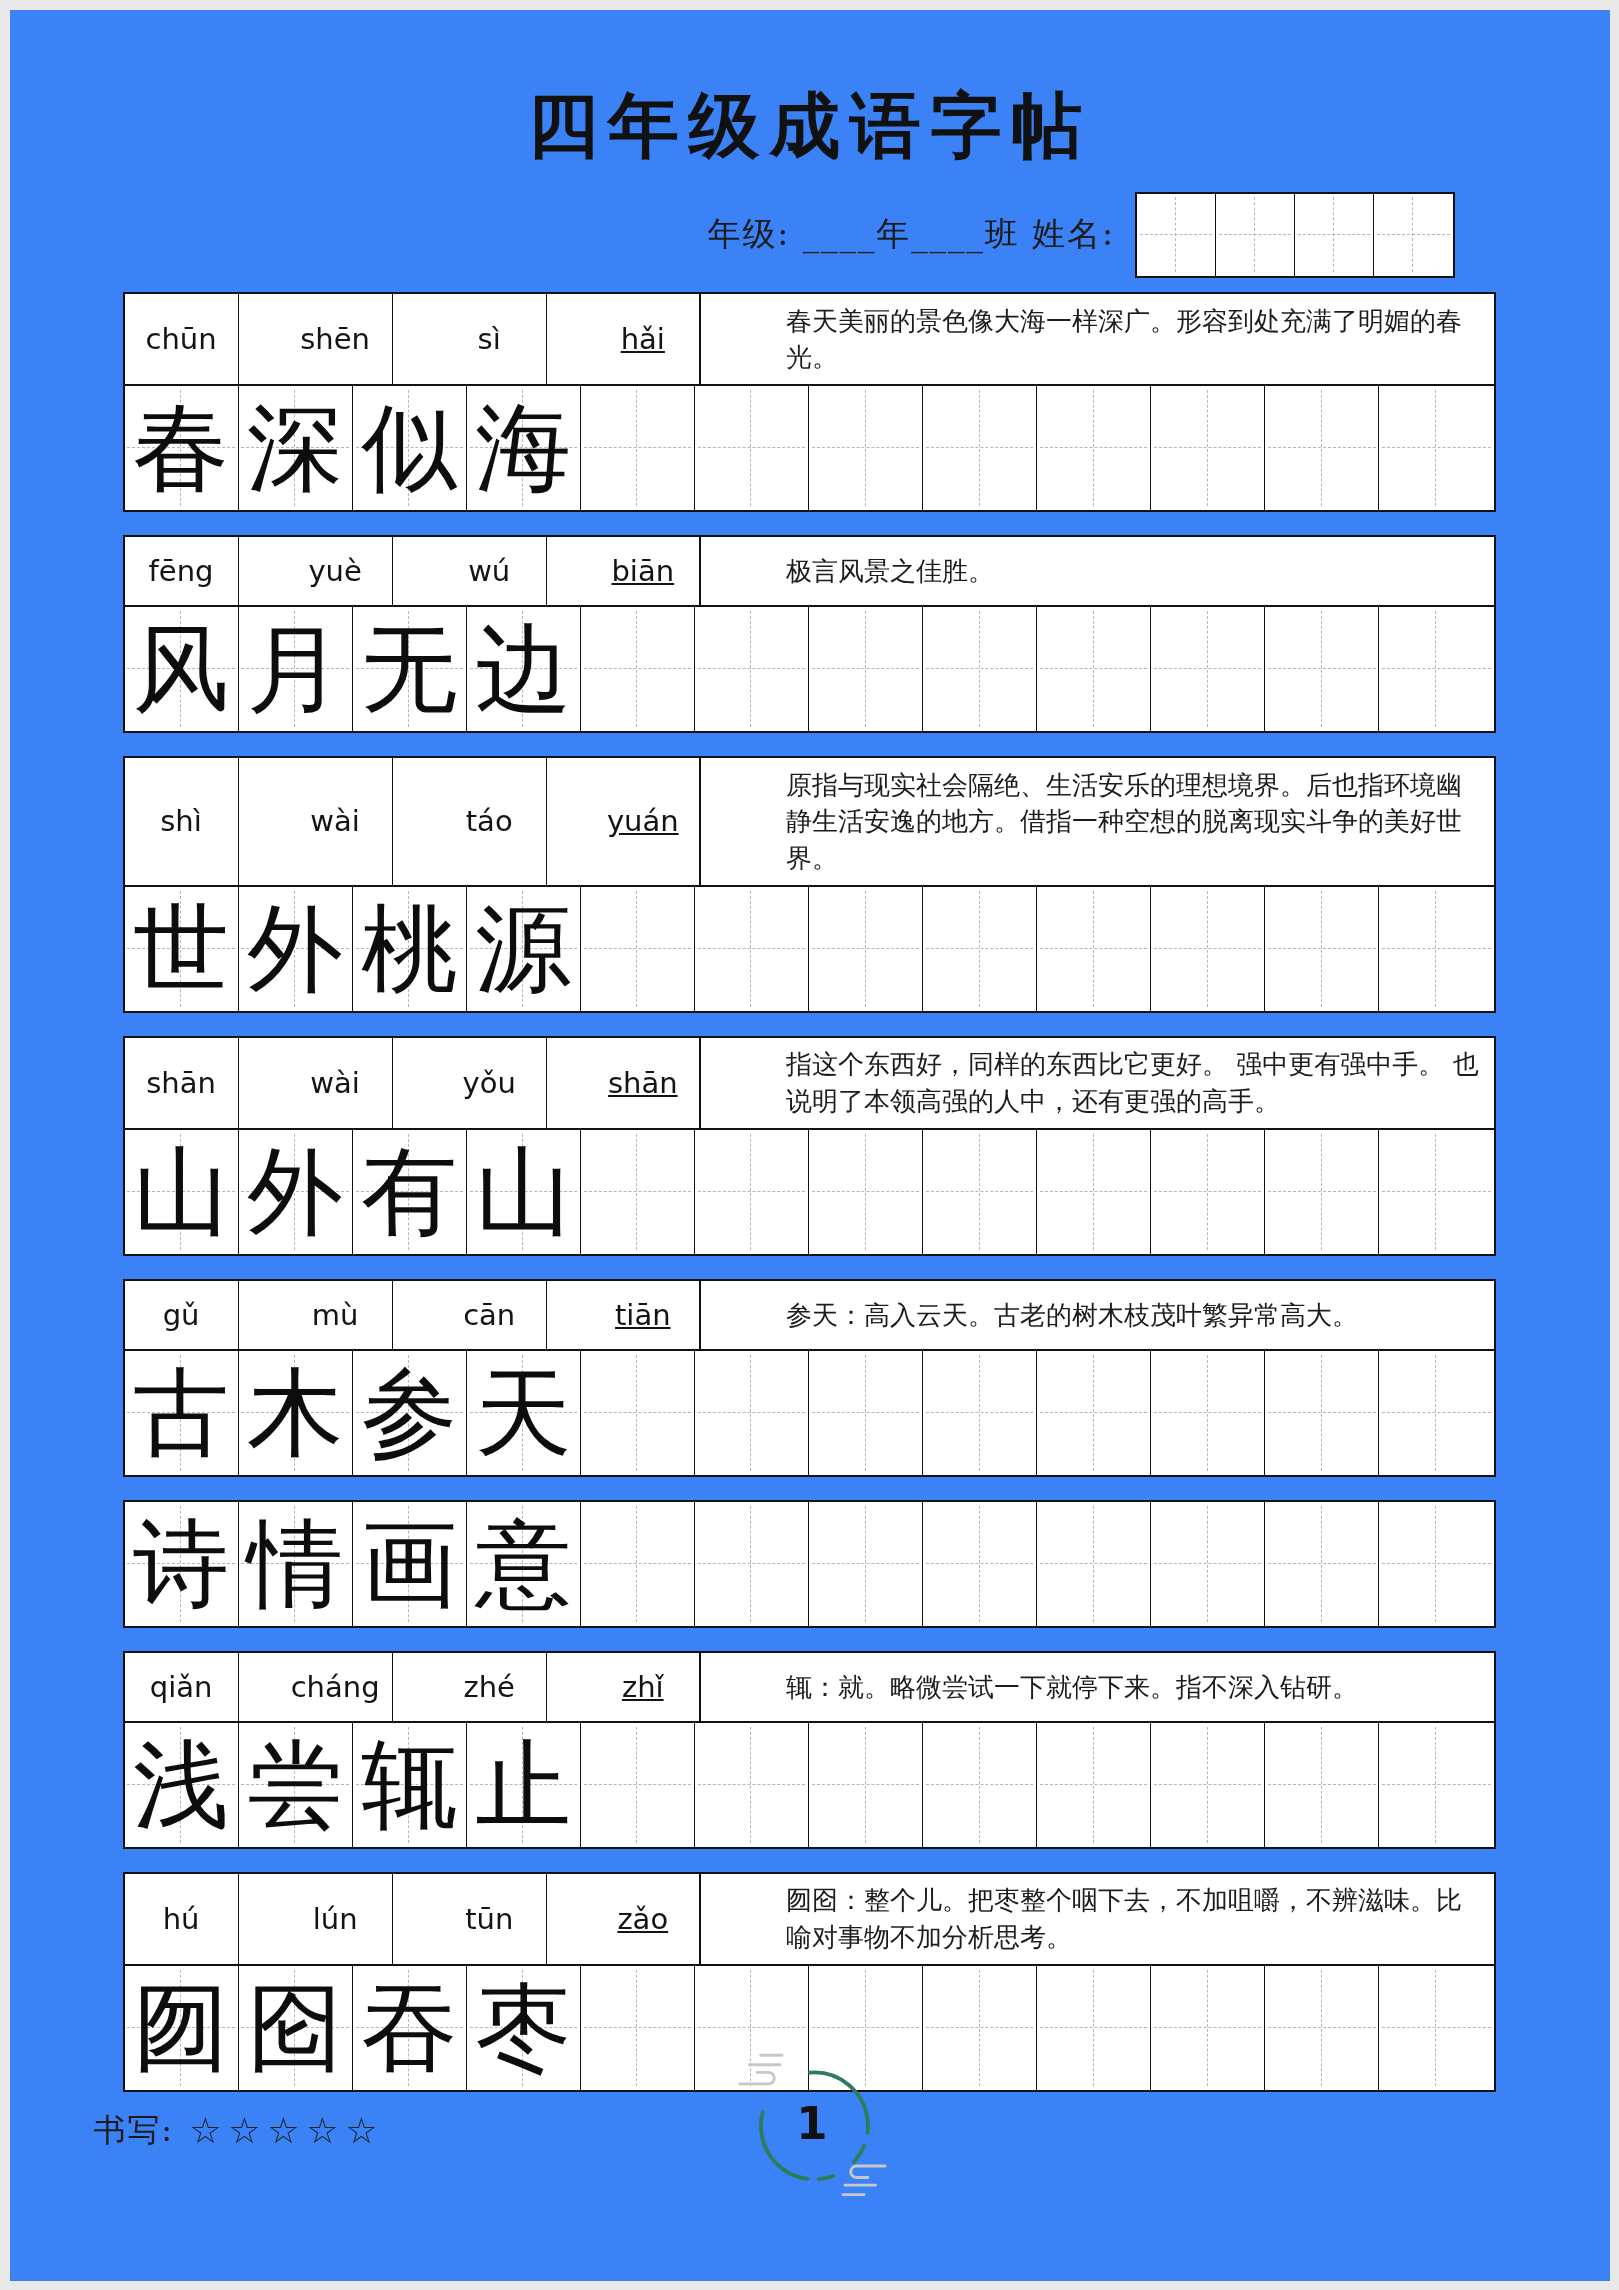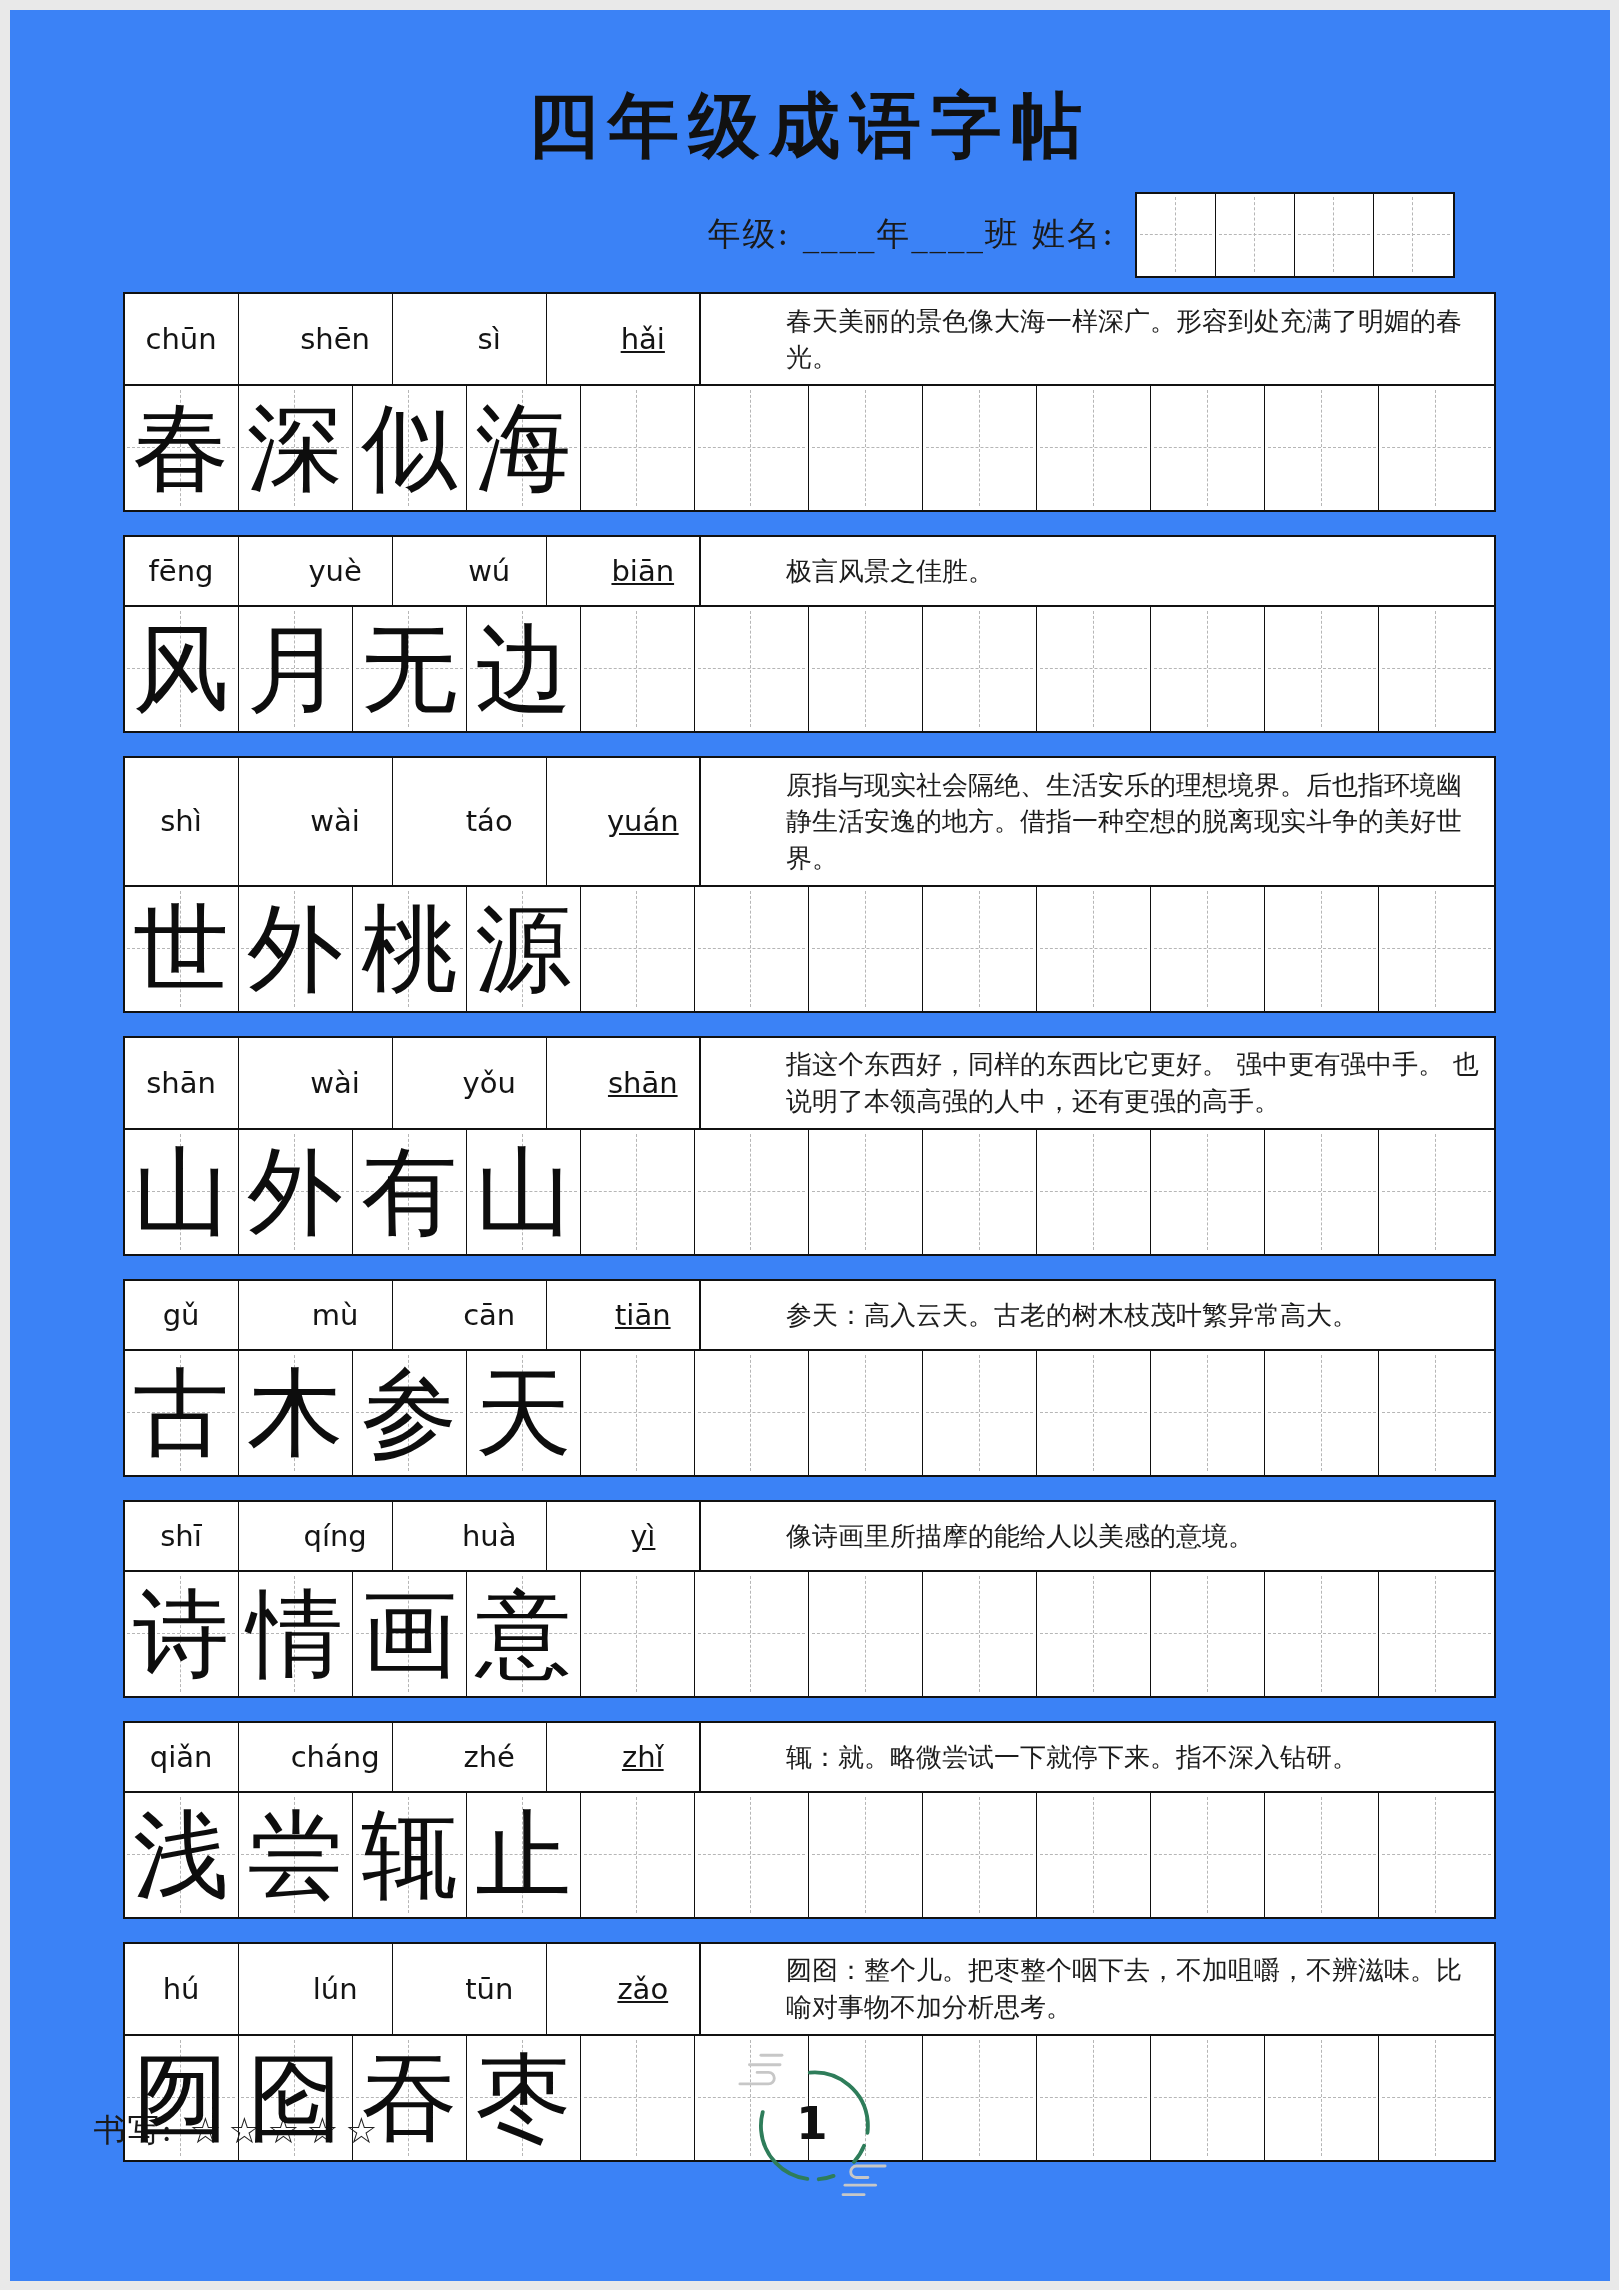--- a/index.html
+++ b/index.html
@@ -303,27 +303,20 @@
           <div class="practice-cell guides"></div>
           <div class="practice-cell guides"></div>
           <div class="practice-cell guides"></div>
           <div class="practice-cell guides"></div>
           <div class="practice-cell guides"></div>
           <div class="practice-cell guides"></div>
           <div class="practice-cell guides"></div>
         </div>
       </section>
       <section class="idiom-table">
-        <div class="pinyin-row">
-          <div class="pinyin-cell">shī</div>
-          <div class="pinyin-cell">qíng</div>
-          <div class="pinyin-cell">huà</div>
-          <div class="pinyin-cell">yì</div>
-          <div class="definition-cell">像诗画里所描摩的能给人以美感的意境。</div>
-        </div>
         <div class="char-row">
           <div class="char-cell guides">
             <span class="char">诗</span>
           </div>
           <div class="char-cell guides">
             <span class="char">情</span>
           </div>
           <div class="char-cell guides">
             <span class="char">画</span>
           </div>

